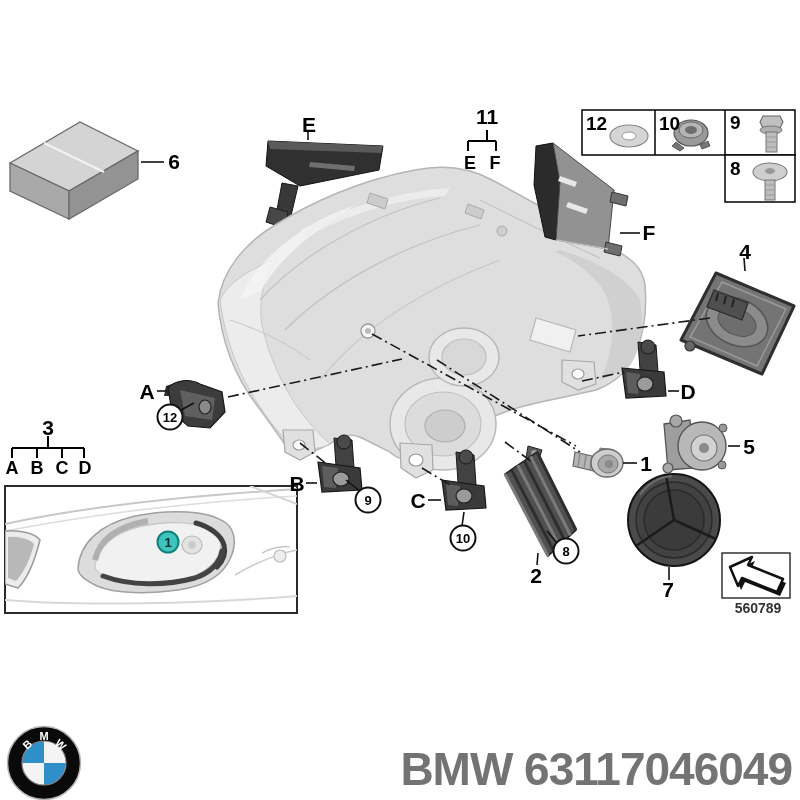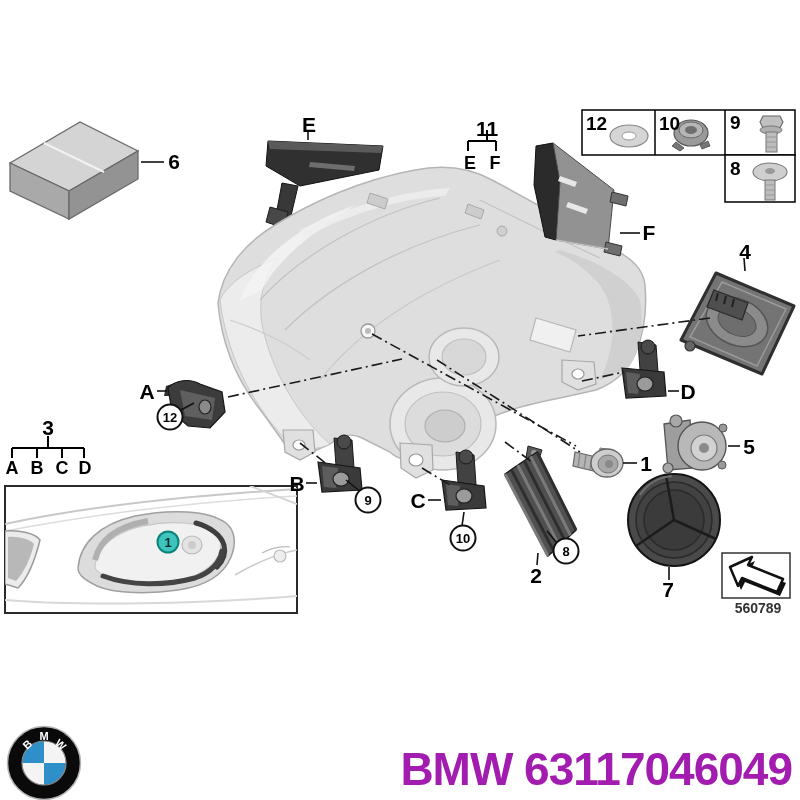--- a/index.html
+++ b/index.html
@@ -11,21 +11,21 @@
   .callout.small{font-size:18px;}
   .gridlabel{position:absolute;font:bold 19px "Liberation Sans",sans-serif;color:#000;line-height:1;}
   .circle-marker{position:absolute;width:27px;height:27px;box-sizing:border-box;border:2px solid #111;
            border-radius:50%;background:#fff;display:flex;align-items:center;justify-content:center;
            font:bold 13px "Liberation Sans",sans-serif;color:#000;transform:translate(-50%,-50%);}
   .teal-marker{position:absolute;width:23px;height:23px;box-sizing:border-box;border:2px solid #0d827b;
            border-radius:50%;background:#3ec4bc;display:flex;align-items:center;justify-content:center;
            font:bold 13px "Liberation Sans",sans-serif;color:#042f2d;transform:translate(-50%,-50%);}
   .ref-code{position:absolute;transform:translate(-50%,0);font:600 14px "Liberation Sans",sans-serif;color:#333;}
   .footer-text{position:absolute;right:8px;top:742px;font:bold 46px "Liberation Sans",sans-serif;
-           color:#a21caf;letter-spacing:-1px;white-space:nowrap;text-align:right;}
+           color:#737373;letter-spacing:-1px;white-space:nowrap;text-align:right;}
 </style>
 </head>
 <body>
 
 <div class="stage">
 
 <svg width="800" height="800" viewBox="0 0 800 800">
 
   <g>
     <polygon points="10,163 80,122 138,151 69,191" fill="#d4d4d4" stroke="#6a6a6a" stroke-width="1.3"></polygon>
@@ -292,21 +292,21 @@
     <path d="M44,763 L22,763 A22,22 0 0 0 44,785 Z" fill="#f4f4f4"></path>
     <circle cx="44" cy="763" r="22" fill="none" stroke="#8a8a8a" stroke-width="1.2"></circle>
     <text x="44" y="742" text-anchor="middle" fill="#fff" font-family="Liberation Sans, sans-serif" font-size="11" font-weight="bold" transform="rotate(-42 44 763)">B</text>
     <text x="44" y="740" text-anchor="middle" fill="#fff" font-family="Liberation Sans, sans-serif" font-size="11" font-weight="bold">M</text>
     <text x="44" y="742" text-anchor="middle" fill="#fff" font-family="Liberation Sans, sans-serif" font-size="11" font-weight="bold" transform="rotate(42 44 763)">W</text>
   </g>
 </svg>
 
 <div class="callout" style="left:174px;top:161px">6</div>
 <div class="callout" style="left:309px;top:124px">E</div>
-<div class="callout" style="left:487px;top:128px">11</div>
+<div class="callout" style="left:487px;top:116px">11</div>
 <div class="callout small" style="left:470px;top:163px">E</div>
 <div class="callout small" style="left:495px;top:163px">F</div>
 <div class="callout" style="left:649px;top:232px">F</div>
 <div class="callout" style="left:745px;top:251px">4</div>
 <div class="callout" style="left:749px;top:446px">5</div>
 <div class="callout" style="left:646px;top:463px">1</div>
 <div class="callout" style="left:688px;top:391px">D</div>
 <div class="callout" style="left:147px;top:391px">A</div>
 <div class="callout" style="left:297px;top:483px">B</div>
 <div class="callout" style="left:418px;top:500px">C</div>

